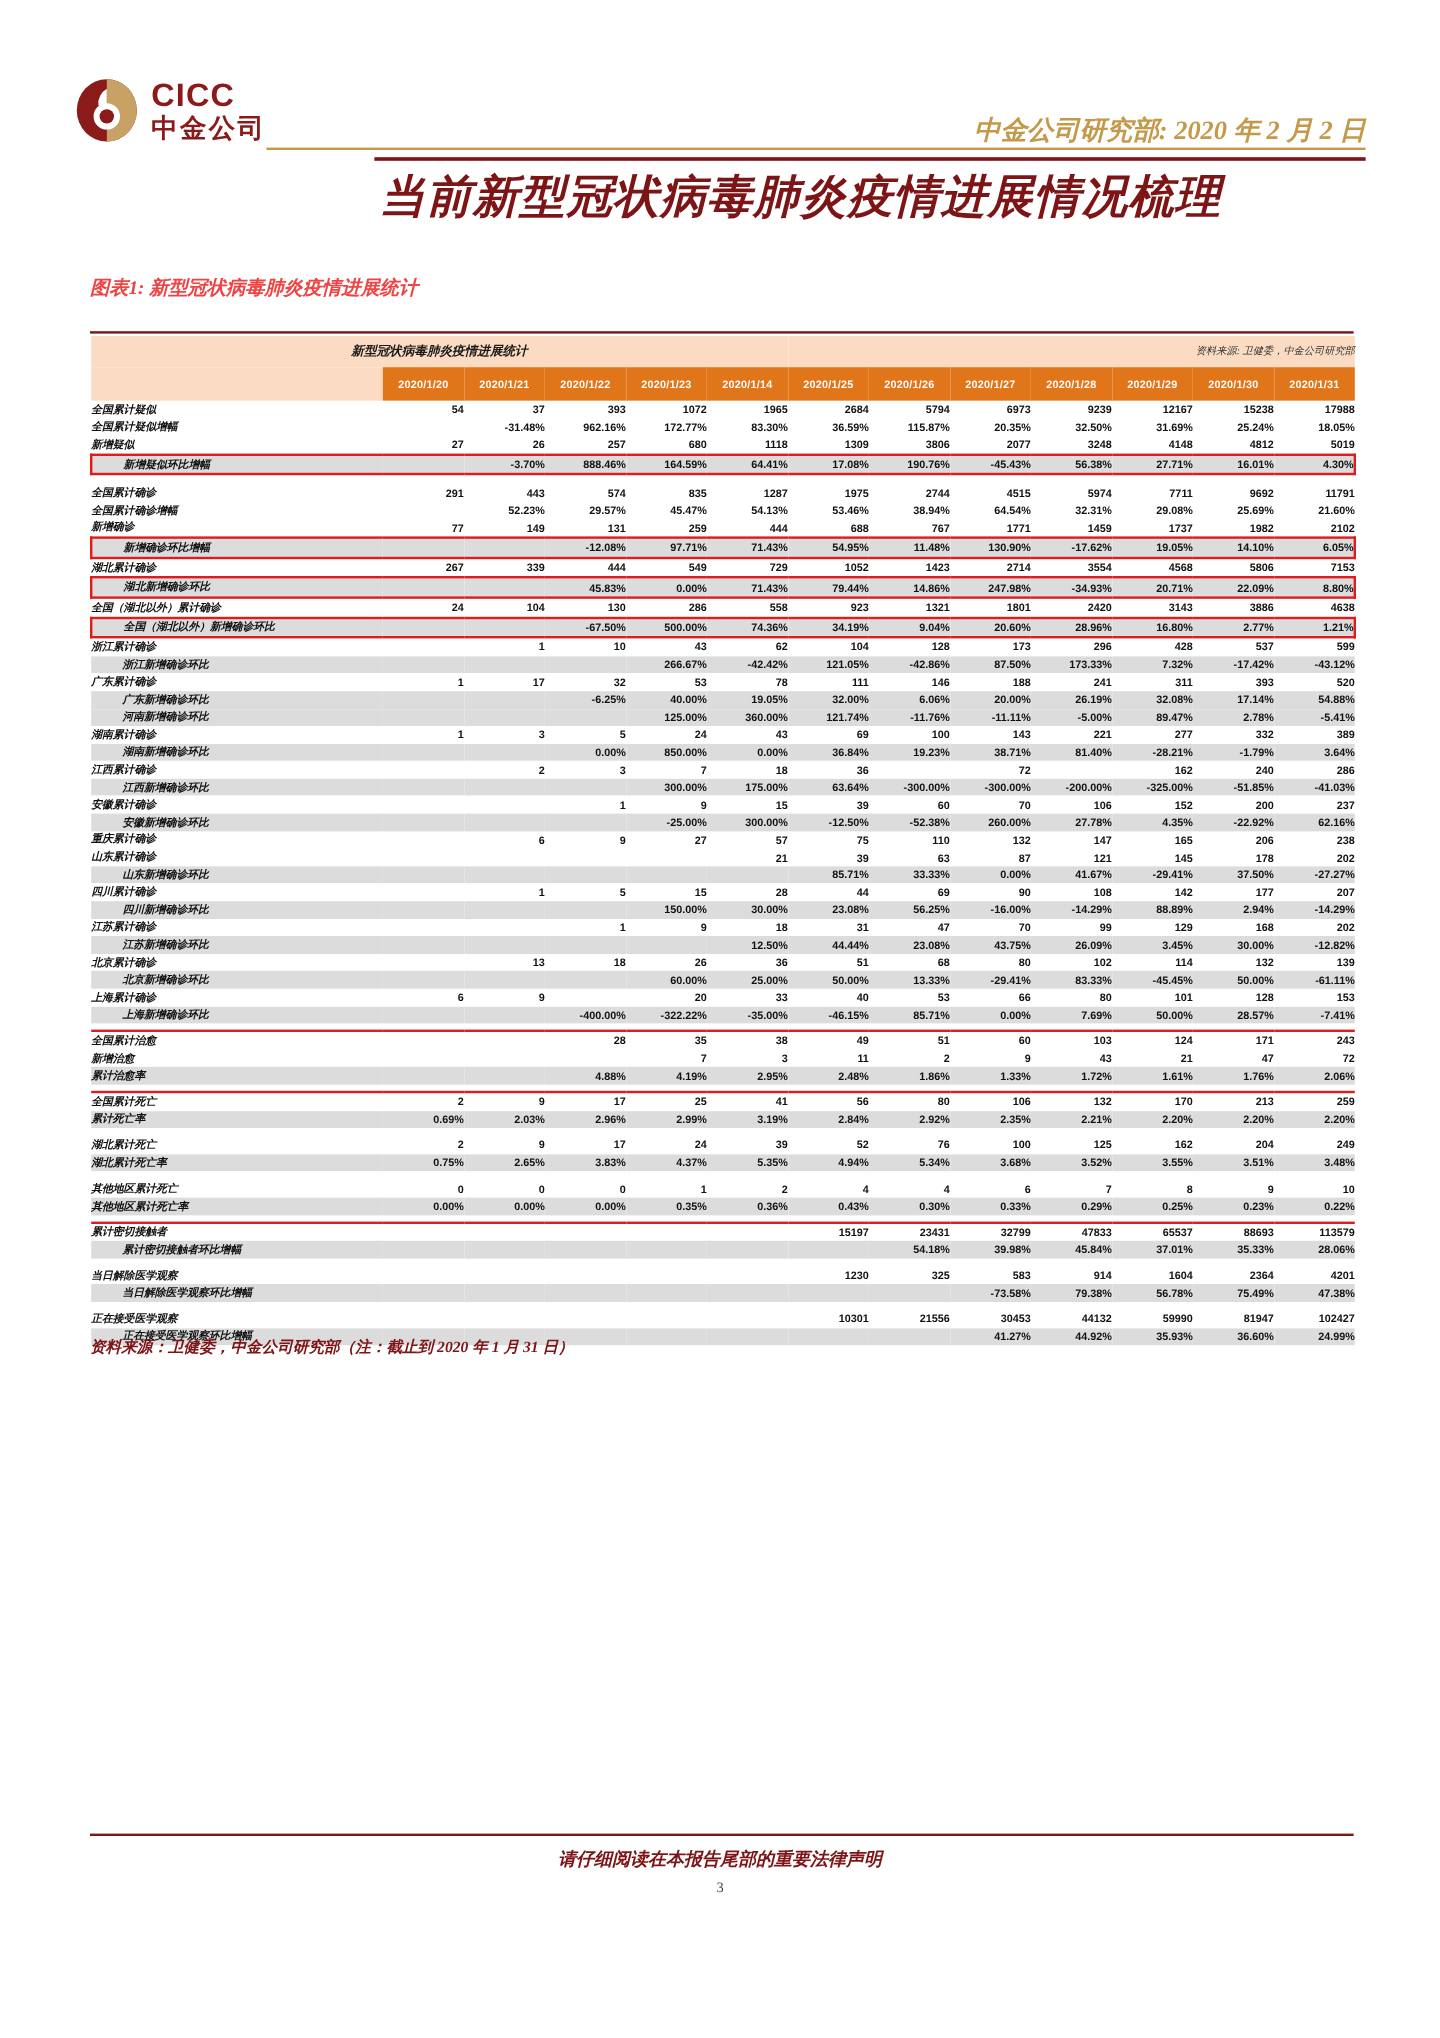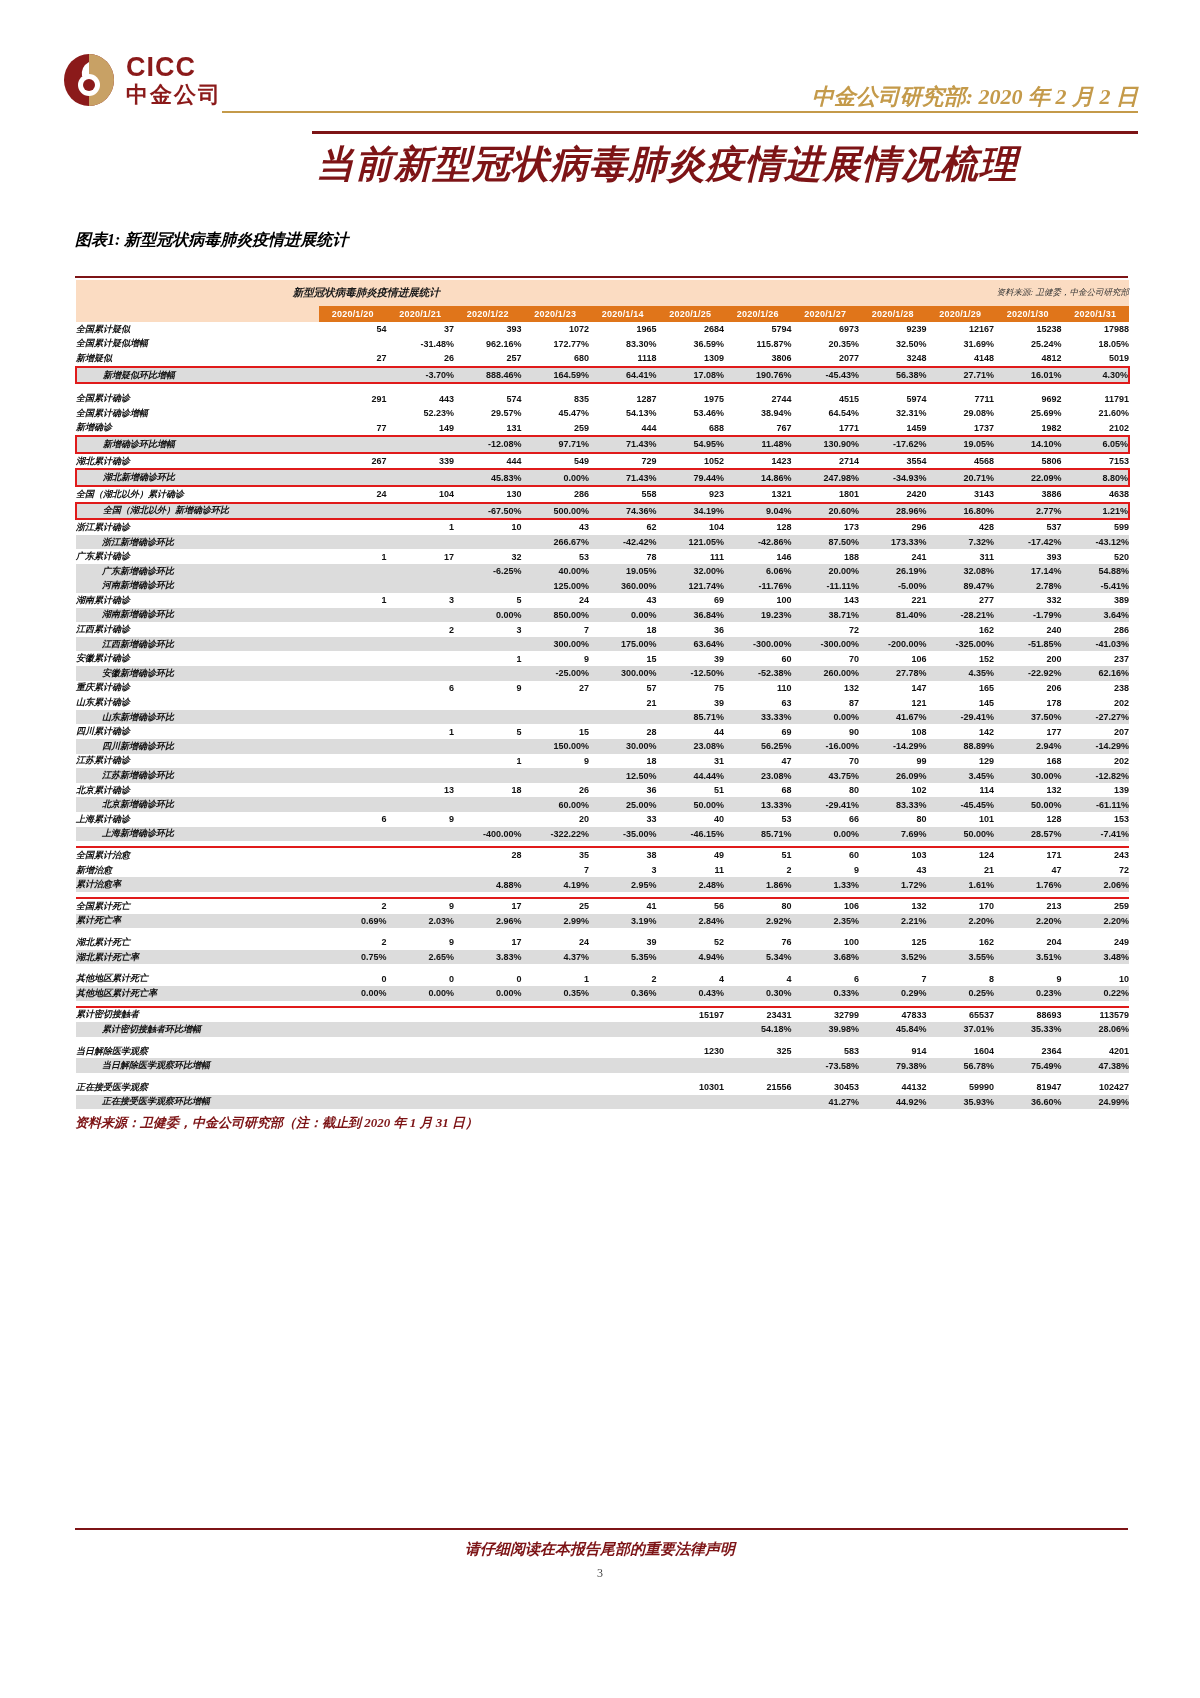--- a/index.html
+++ b/index.html
@@ -7,48 +7,48 @@
     width:1200px;height:1698px;
     background:#ffffff;
     font-family:"Liberation Serif","DejaVu Serif",serif;
     color:#000;
     position:relative;
     overflow:hidden;
   }
   .page{position:relative;width:1200px;height:1698px;box-sizing:border-box;}
 
   
-  .header{position:absolute;left:0;top:4px;width:1200px;height:120px;}
+  .header{position:absolute;left:0;top:16px;width:1200px;height:120px;}
   .logo-wrap{position:absolute;left:62px;top:48px;display:flex;align-items:center;}
   .logo-mark{position:relative;width:54px;height:56px;margin-right:10px;}
   .logo-mark svg{display:block;}
   .logo-text{line-height:1;}
   .logo-cicc{font-family:"Liberation Sans","DejaVu Sans",sans-serif;font-weight:bold;font-size:27px;color:#8b1a1a;letter-spacing:1px;}
   .logo-cn{font-family:"Liberation Sans","DejaVu Sans",sans-serif;font-weight:bold;font-size:22px;color:#8b1a1a;letter-spacing:2px;margin-top:3px;}
   .hdr-right{position:absolute;right:62px;top:78px;font-size:22px;font-weight:bold;font-style:italic;color:#c49a4a;white-space:nowrap;}
   .hdr-rule{position:absolute;left:222px;right:62px;top:107px;height:2px;background:#c49a4a;}
 
   
   .title-rule{position:absolute;left:312px;right:62px;top:131px;height:3px;background:#7d1416;}
   .doc-title{position:absolute;left:316px;top:139px;font-size:38px;font-weight:bold;font-style:italic;color:#7d1416;letter-spacing:1px;white-space:nowrap;}
 
   
-  .exhibit-cap{position:absolute;left:75px;top:230px;font-size:16px;font-weight:bold;font-style:italic;color:#000000;}
+  .exhibit-cap{position:absolute;left:75px;top:230px;font-size:16px;font-weight:bold;font-style:italic;color:#ef4444;}
   .cap-rule{position:absolute;left:75px;right:72px;top:276px;height:2px;background:#7d1416;}
 
   
   .tbl-wrap{position:absolute;left:75px;top:280px;width:1053px;}
   table.grid{border-collapse:collapse;width:1053px;table-layout:fixed;
     font-family:"Liberation Sans","DejaVu Sans",sans-serif;}
   table.grid td{padding:0;}
   .band{background:#fbdcc2;height:26px;}
   .band-title{font-size:10.5px;font-weight:bold;color:#1a1a1a;padding-left:6px;font-family:"Liberation Serif",serif;font-style:italic;text-align:center;}
   .band-src{font-size:8.5px;color:#333;text-align:right;padding-right:6px;font-family:"Liberation Serif",serif;font-style:italic;}
 
-  .datehead td{background:#e0751a;color:#fff;font-size:9px;font-weight:bold;text-align:center;height:16px;letter-spacing:.2px;}
+  .datehead td{background:#e0751a;color:#fff;font-size:9px;font-weight:bold;text-align:center;height:28px;letter-spacing:.2px;}
   .datehead td.lbl{background:#fbdcc2;}
 
   tr.r td{height:14.6px;font-size:9px;color:#111;vertical-align:middle;}
   td.lbl{text-align:left;padding-left:4px;white-space:nowrap;font-family:"Liberation Serif","DejaVu Serif",serif;font-weight:bold;font-style:italic;font-size:9.5px;}
   td.lbl.ind{padding-left:26px;font-size:9px;margin-left:48px;}
   td.num{text-align:right;padding-right:7px;font-weight:bold;font-size:9px;}
   tr.shade td{background:#dcdcdc;}
   tr.white td{background:#ffffff;}
 
   

